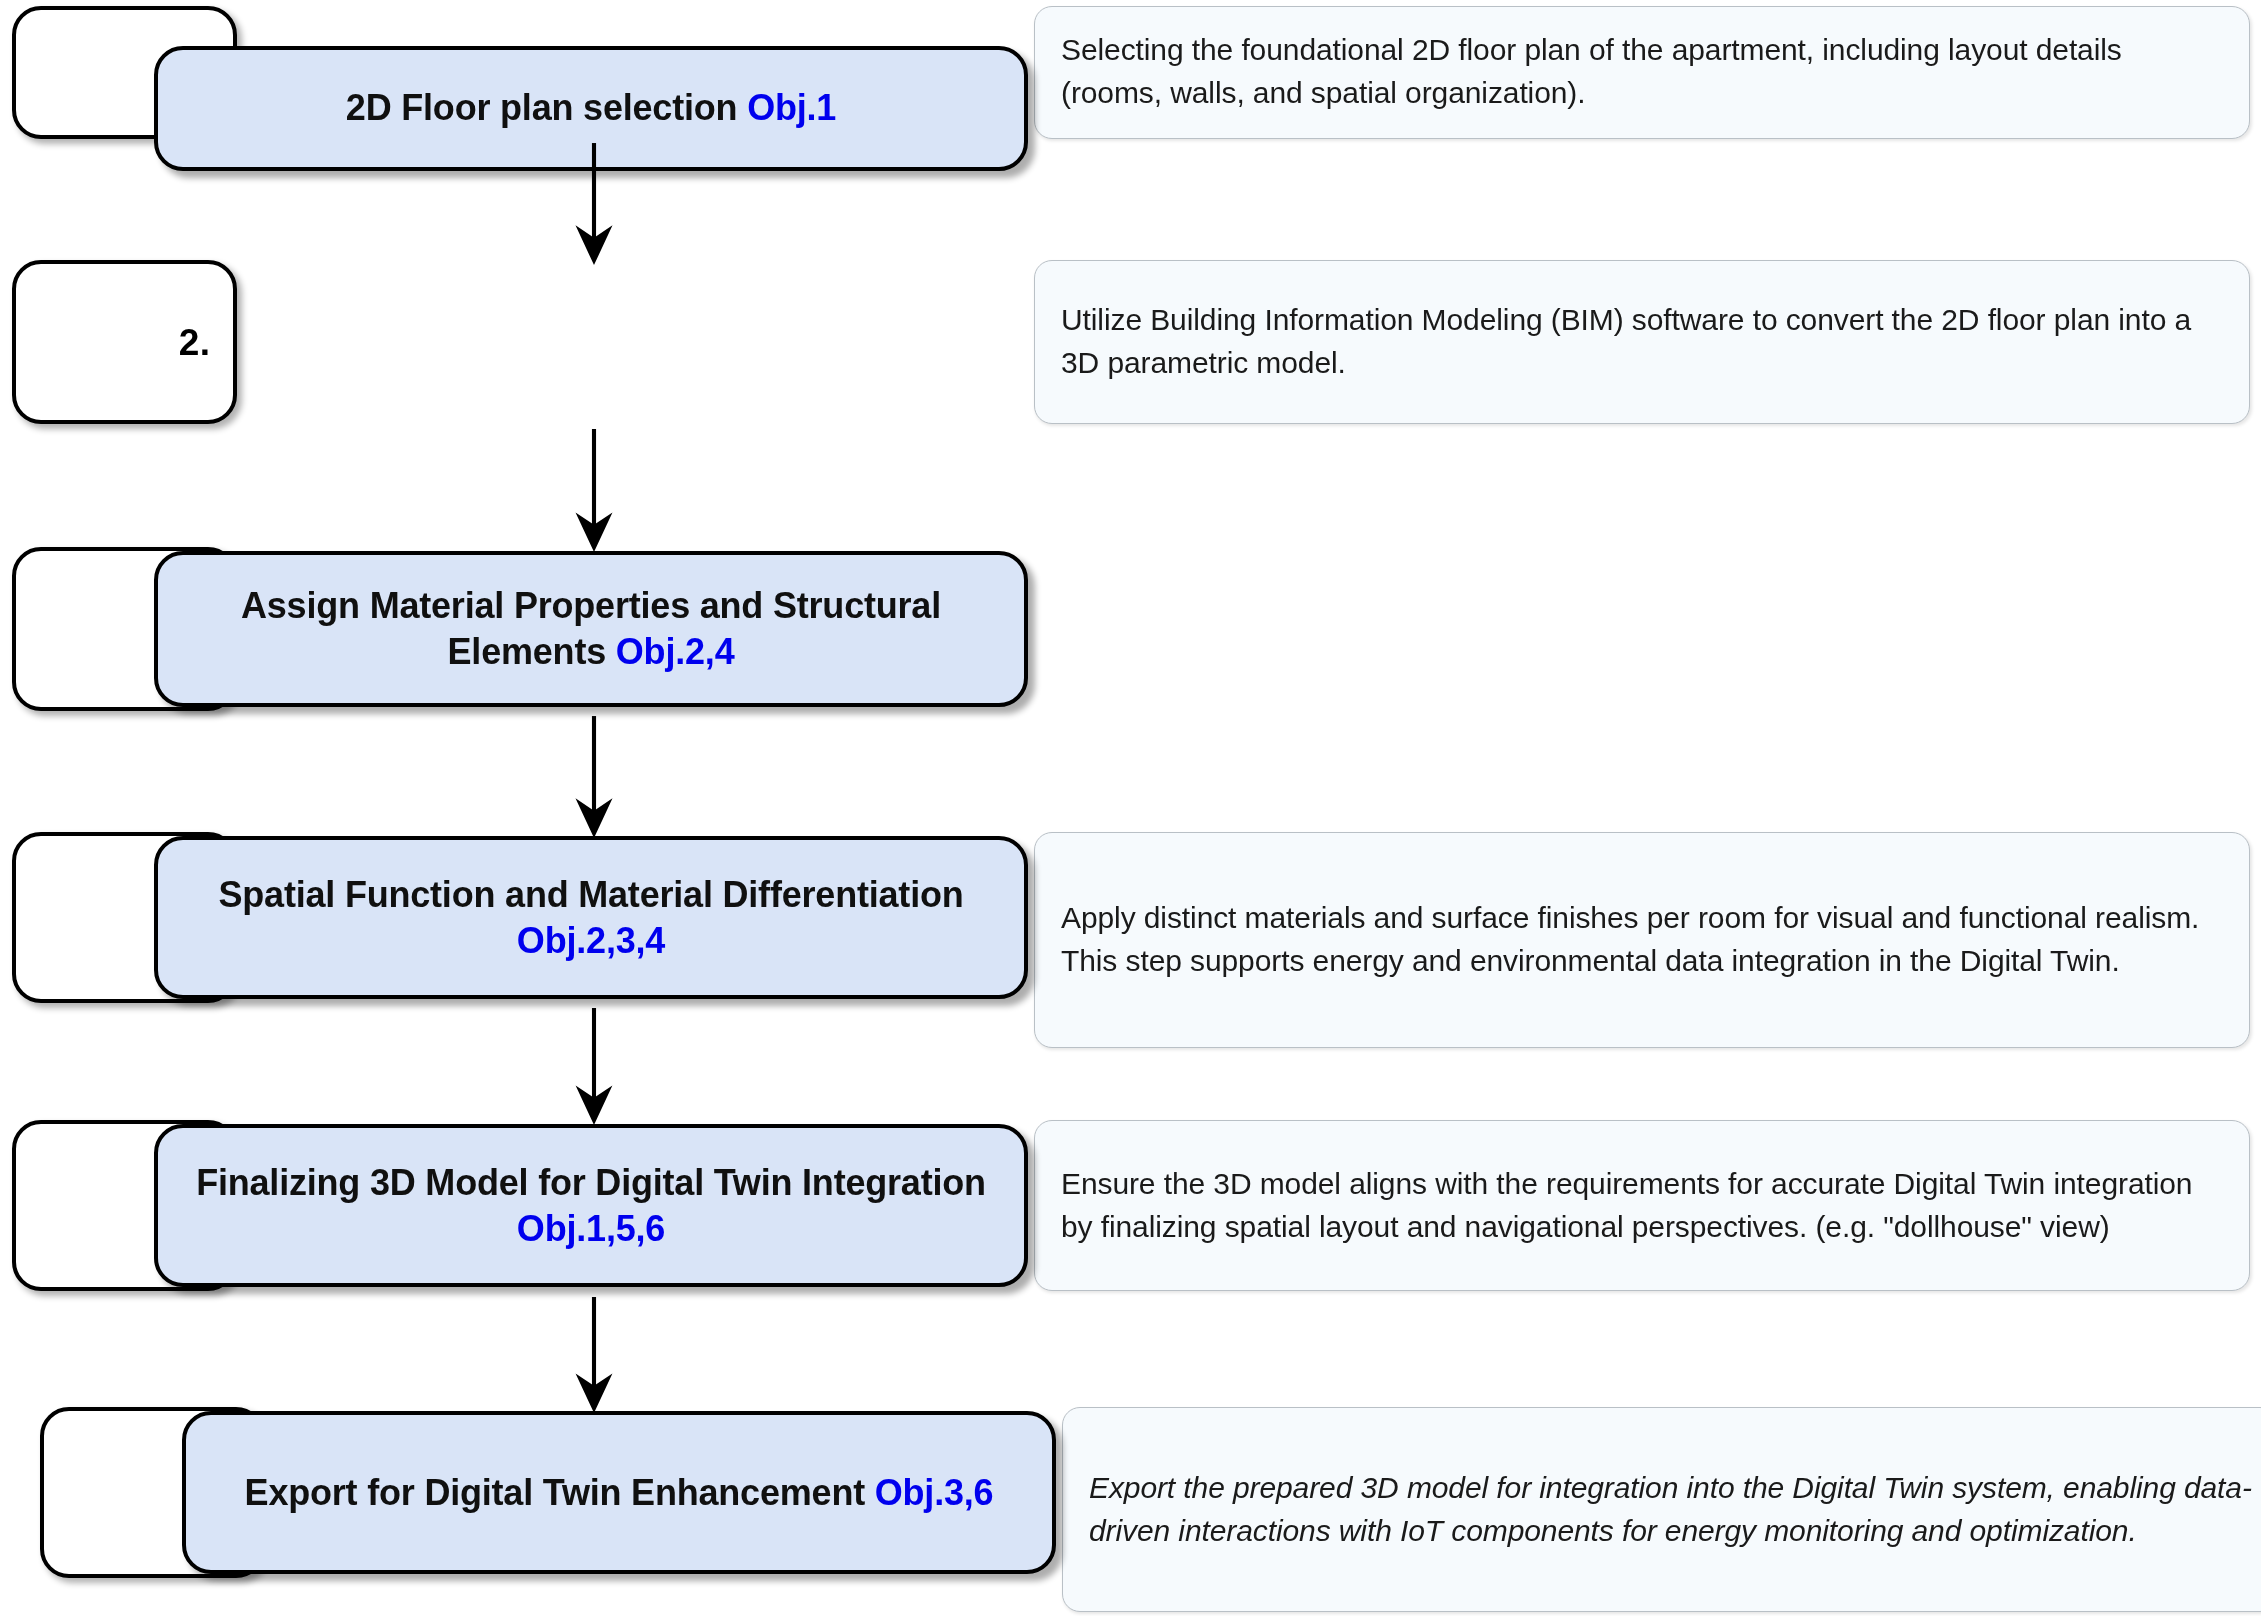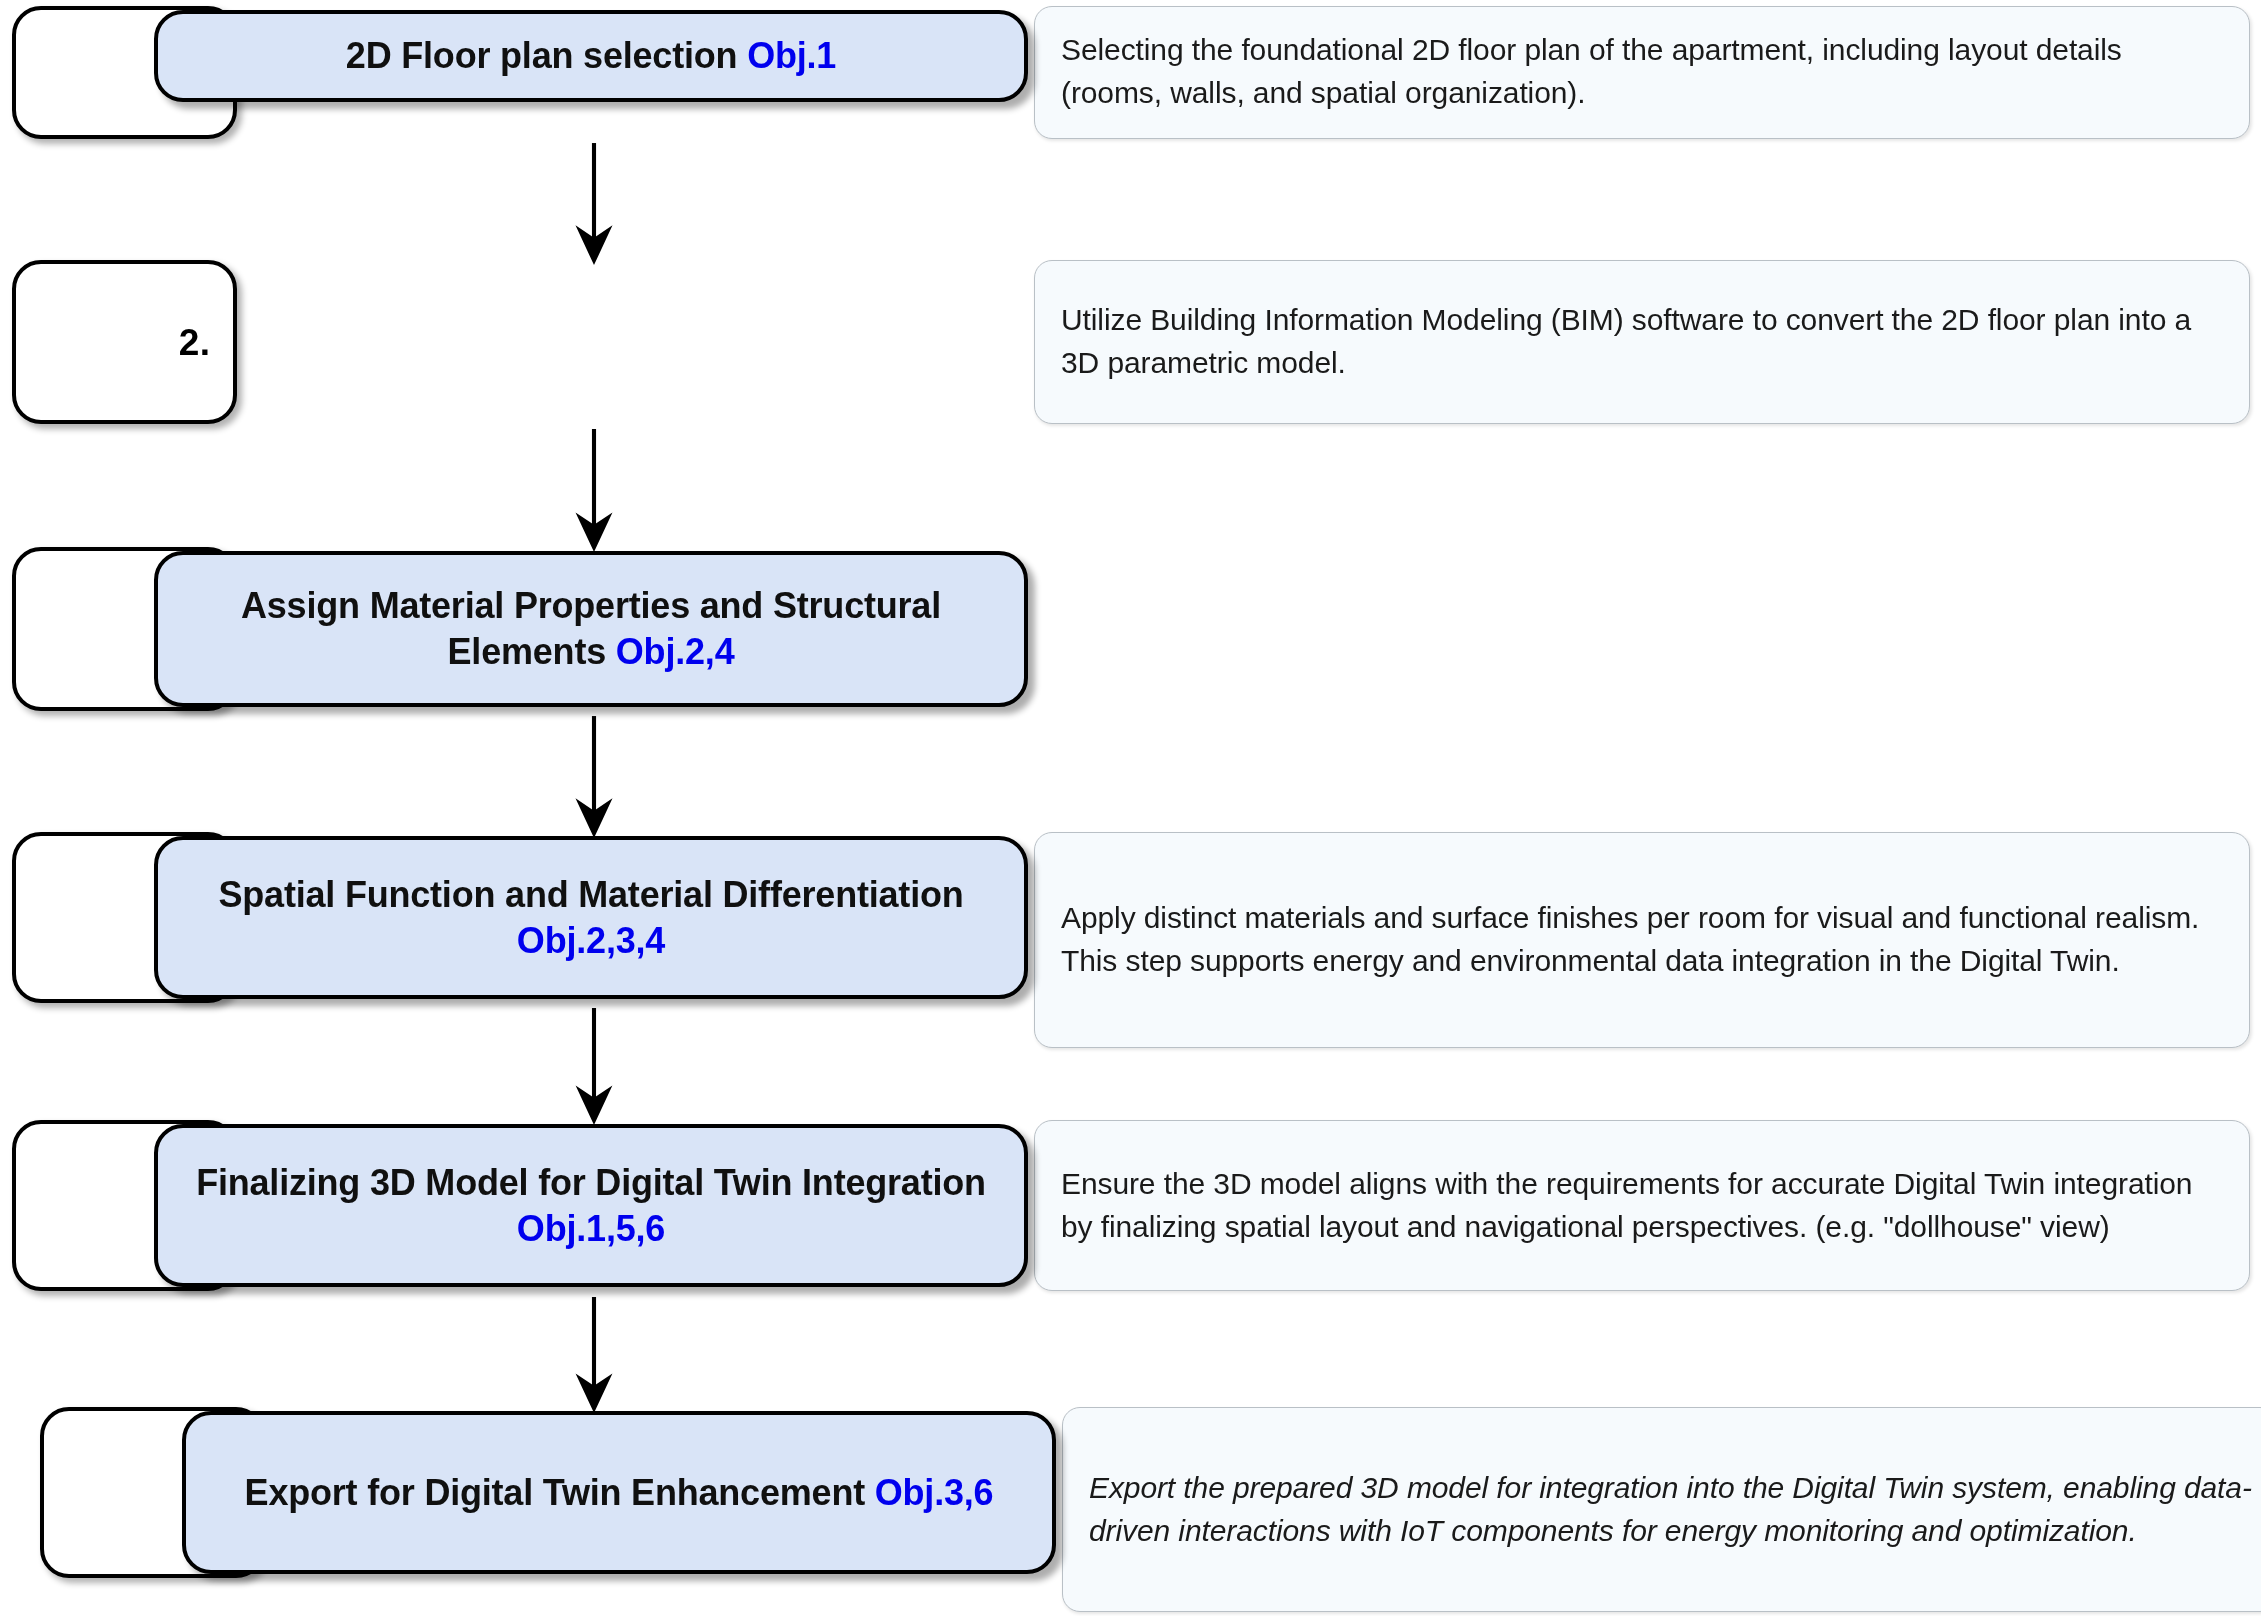--- a/index.html
+++ b/index.html
@@ -117,21 +117,21 @@
   .connector svg { display: block; overflow: visible; }
 </style>
 </head>
 <body>
 
 <div id="flow">
     <div class="row" style="top: 5.5px; height: 133px;">
       <div class="num-box" style="height: 133px;">
         <span class="num-text">1.</span>
       </div>
-      <div class="step-box" style="height: 92px;">
+      <div class="step-box" style="height: 125px; margin-top: 36px;">
         <div class="step-title"><span>2D Floor plan selection </span><span class="obj-tag">Obj.1</span></div>
       </div>
       <div class="desc-box" style="height: 133px;">
         <div class="desc-text">Selecting the foundational 2D floor plan of the apartment, including layout details (rooms, walls, and spatial organization).</div>
       </div>
     </div>
     <div class="row" style="top: 260px; height: 164px;">
       <div class="num-box" style="height: 164px;">
         <span class="num-text">2.</span>
       </div>

